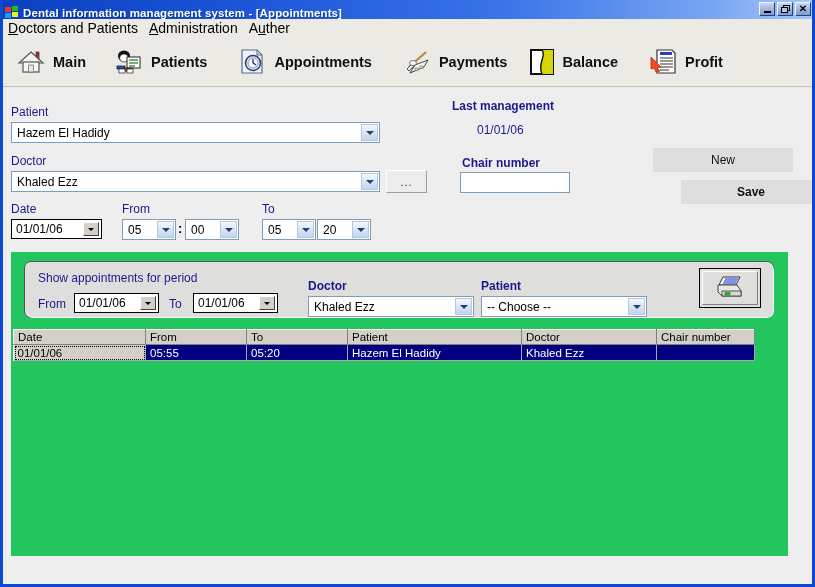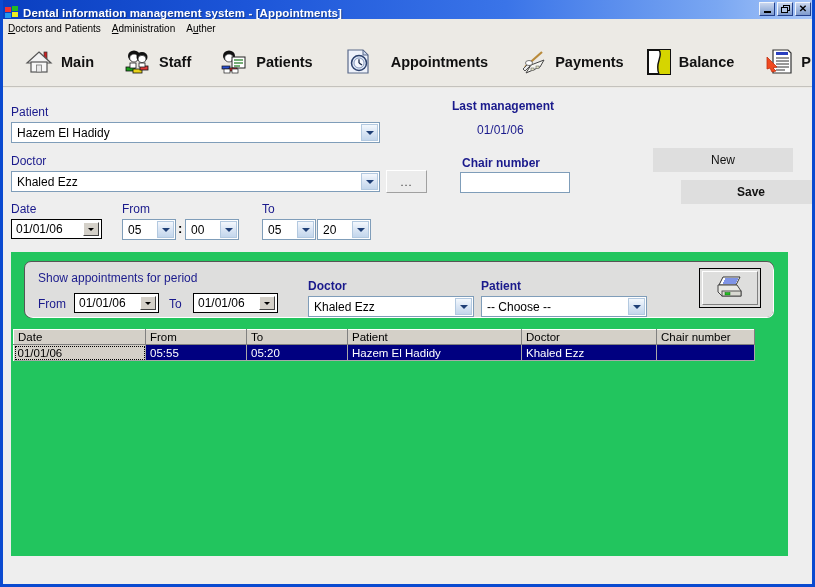--- a/index.html
+++ b/index.html
@@ -76,21 +76,21 @@
   
   #menubar {
     position: absolute;
     left: -3px; top: 19px; width: 815px; height: 18px;
     background: #eceae5;
     display: flex; align-items: center;
     padding-left: 4px;
     box-sizing: border-box;
   }
   .menu-item {
-    font-size: 10px;
+    font-size: 14px;
     color: #000;
     padding: 1px 7px 1px 4px;
     white-space: nowrap;
     cursor: default;
     font-family: "Liberation Sans", sans-serif;
   }
   .menu-item u { text-decoration: underline; }
 
   
   #toolbar {
@@ -373,68 +373,52 @@
   </div>
 
   <div id="menubar">
     <div class="menu-item"><u>D</u><span title="Doctors and Patients"><span>octors and Patients</span></span></div>
     <div class="menu-item"><u>A</u><span>dministration</span></div>
     <div class="menu-item">A<u>u</u><span>ther</span></div>
   </div>
 
   <div id="toolbar">
 
-    <div class="tool-btn" style="padding-left:24px;text-align:right;">
+    <div class="tool-btn" style="padding-left:16px;text-align:right;">
       <span class="tool-ico">
         <svg class="icon-svg" width="30" height="30" viewBox="0 0 30 30">
           <rect x="20" y="5" width="3" height="7" fill="#cc2222" stroke="#333" stroke-width="0.7"></rect>
           <polygon points="15,5 27,16 3,16" fill="#f2f2f2" stroke="#555" stroke-width="1.2"></polygon>
           <rect x="7" y="15" width="16" height="10" fill="#f7f7f7" stroke="#555" stroke-width="1.2"></rect>
           <rect x="12.5" y="18" width="5" height="7" fill="#e8e8e8" stroke="#777" stroke-width="0.8"></rect>
         </svg>
       </span>
       <span class="tool-label">Main</span>
     </div>
 
-    <div class="tool-btn" style="padding-left:20px;">
-      <span class="tool-ico">
-        <svg class="icon-svg" width="30" height="30" viewBox="0 0 30 30">
-          <ellipse cx="12" cy="9" rx="6" ry="5.5" fill="#111"></ellipse>
-          <ellipse cx="12" cy="11" rx="4.3" ry="4" fill="#fff" stroke="#222" stroke-width="0.7"></ellipse>
-          <ellipse cx="20" cy="10" rx="5.5" ry="5" fill="#111"></ellipse>
-          <ellipse cx="20" cy="12" rx="4" ry="3.7" fill="#fff" stroke="#222" stroke-width="0.7"></ellipse>
-          <rect x="4" y="20" width="9" height="4" fill="#1a9e1a" stroke="#111" stroke-width="0.8"></rect>
-          <rect x="11" y="22" width="9" height="4" fill="#e8d21a" stroke="#111" stroke-width="0.8"></rect>
-          <rect x="18" y="19" width="8" height="4" fill="#e03a3a" stroke="#111" stroke-width="0.8"></rect>
-          <rect x="8" y="16" width="6" height="5" fill="#fff" stroke="#222" stroke-width="0.8"></rect>
-          <rect x="17" y="16" width="6" height="4" fill="#fff" stroke="#222" stroke-width="0.8"></rect>
-        </svg>
-      </span>
-      <span class="tool-label">Staff</span>
-    </div>
 
     <div class="tool-btn" style="padding-left:20px;">
       <span class="tool-ico">
         <svg class="icon-svg" width="30" height="30" viewBox="0 0 30 30">
           <ellipse cx="10" cy="9" rx="6" ry="5.5" fill="#111"></ellipse>
           <ellipse cx="10" cy="11" rx="4.3" ry="4" fill="#fff" stroke="#222" stroke-width="0.7"></ellipse>
           <rect x="13" y="10" width="13" height="11" fill="#fff" stroke="#222" stroke-width="1"></rect>
           <line x1="15" y1="13" x2="24" y2="13" stroke="#3a8a3a" stroke-width="1.4"></line>
           <line x1="15" y1="16" x2="24" y2="16" stroke="#3a8a3a" stroke-width="1.4"></line>
           <line x1="15" y1="19" x2="21" y2="19" stroke="#3a8a3a" stroke-width="1.4"></line>
           <rect x="3" y="19" width="8" height="3" fill="#2a4fd0" stroke="#111" stroke-width="0.7"></rect>
           <rect x="10" y="21" width="8" height="3" fill="#d02a2a" stroke="#111" stroke-width="0.7"></rect>
           <rect x="5" y="22" width="6" height="4" fill="#fff" stroke="#222" stroke-width="0.7"></rect>
           <rect x="13" y="22" width="6" height="4" fill="#fff" stroke="#222" stroke-width="0.7"></rect>
         </svg>
       </span>
       <span class="tool-label">Patients</span>
     </div>
 
-    <div class="tool-btn" style="padding-left:22px;gap:11px;">
+    <div class="tool-btn" style="padding-left:22px;">
       <span class="tool-ico">
         <svg class="icon-svg" width="30" height="30" viewBox="0 0 30 30">
           <polygon points="5,3 20,3 25,8 25,26 5,26" fill="#eef2fb" stroke="#5b6a8a" stroke-width="1.2"></polygon>
           <polygon points="20,3 20,8 25,8" fill="#cbd7ee" stroke="#5b6a8a" stroke-width="1"></polygon>
           <circle cx="16" cy="16" r="7.5" fill="#dfe8f7" stroke="#2a3f6b" stroke-width="1.5"></circle>
           <circle cx="16" cy="16" r="5" fill="#f5f8ff" stroke="#6c82ab" stroke-width="0.8"></circle>
           <line x1="16" y1="16" x2="16" y2="12.2" stroke="#1c2b4a" stroke-width="1.3"></line>
           <line x1="16" y1="16" x2="19" y2="18" stroke="#1c2b4a" stroke-width="1.3"></line>
         </svg>
       </span>

